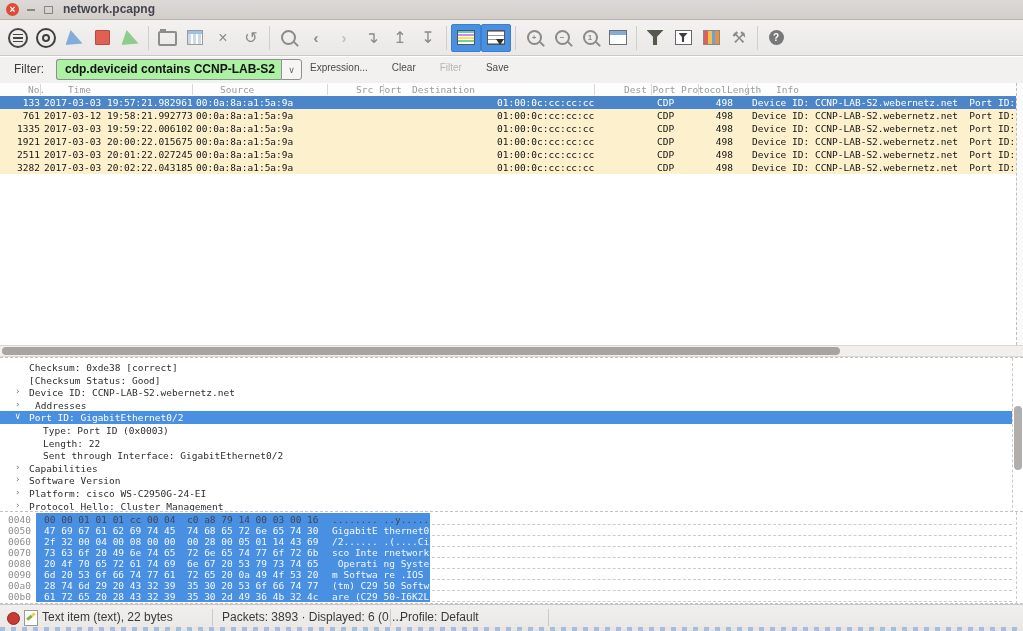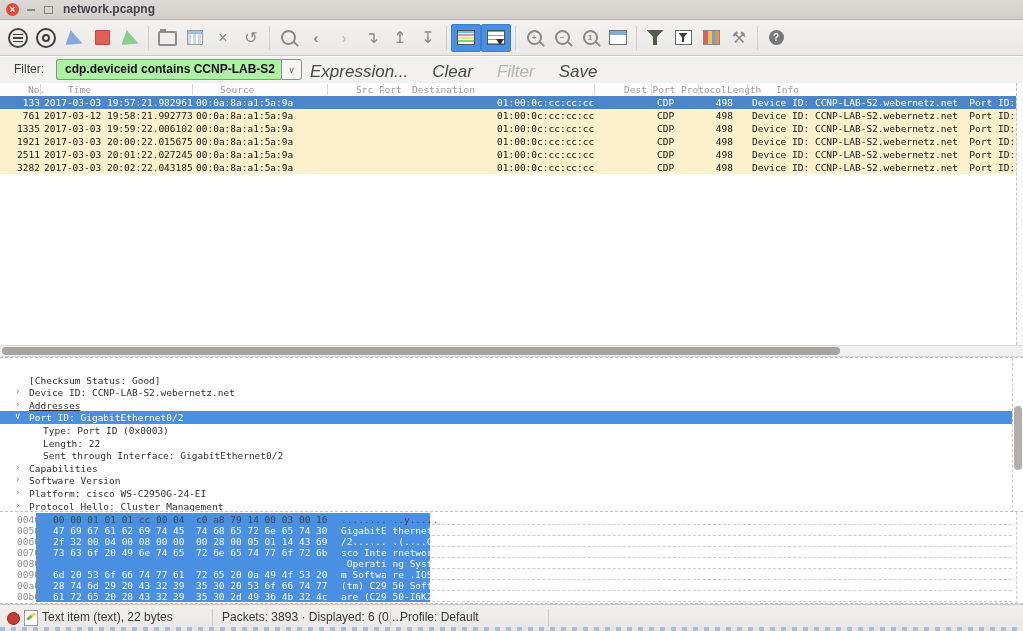--- a/index.html
+++ b/index.html
@@ -67,21 +67,21 @@
   
   .filterbar{position:absolute;left:0;top:57px;width:1023px;height:26px;background:#f2f1ef;}
   .flabel{position:absolute;left:14px;top:5px;font-size:12px;color:#3c3c3c;}
   .finput{position:absolute;left:56px;top:2px;width:216px;height:17px;background:var(--filter-green);
     border:1px solid #8f8f8f;border-right:none;border-radius:3px 0 0 3px;
     font-size:12px;font-weight:bold;color:#111;padding:2px 0 0 8px;}
   .fdrop{position:absolute;left:281px;top:2px;width:21px;height:21px;background:#f6f5f3;
     border:1px solid #8f8f8f;border-radius:0 3px 3px 0;box-sizing:border-box;
     display:flex;align-items:center;justify-content:center;font-size:9px;color:#666;}
   #fbuttons{position:absolute;left:310px;top:5px;display:flex;}
-  .fbtn{font-size:17px;color:#4a4a4a;margin-right:24px;white-space:nowrap;font-style:italic;}
+  .fbtn{font-size:10px;color:#4a4a4a;margin-right:24px;white-space:nowrap;}
   .fbtn.dim{color:#b6b6b6;}
 
   
   .plist{position:absolute;left:0;top:83px;width:1023px;height:262px;background:#fff;overflow:hidden;
     font-family:"DejaVu Sans Mono",monospace;font-size:9.5px;}
   .phead{position:absolute;left:0;top:0;width:1023px;height:13px;background:#fdfdfd;color:#9b9b9b;}
   .phead .hcol{position:absolute;top:1px;white-space:pre;margin-left:24px;}
   .phead .hsep{position:absolute;top:1px;width:1px;height:11px;background:#d9d9d9;}
   .prow{position:absolute;left:0;width:1016px;height:13px;color:#141414;}
   .prow.cream{background:var(--cdp-row-cream);}
@@ -114,21 +114,21 @@
   .dtext{position:absolute;top:1px;white-space:pre;}
   .vthumb{position:absolute;left:1014px;top:406px;width:8px;height:64px;background:#b1aeab;border-radius:4px;}
 
   
   .hexpane{position:absolute;left:0;top:512px;width:1023px;height:92px;background:#fff;
     border-bottom:1px dashed #c2c2c2;box-sizing:border-box;
     font-family:"DejaVu Sans Mono",monospace;font-size:9.5px;overflow:hidden;}
   .hexbg{position:absolute;top:1px;height:89px;background:var(--selection-blue);}
   .hexbg.hx{left:36px;width:294px;}
   .hexbg.as{left:324px;width:106px;}
-  .hrow{position:absolute;left:13px;width:940px;height:11px;}
+  .hrow{position:absolute;left:4px;width:940px;height:11px;}
   .hoff{position:absolute;left:4px;top:0;color:#8d8d8d;}
   .hhex{position:absolute;left:40px;top:0;color:#f4f8ff;white-space:pre;}
   .hascii{position:absolute;left:328px;top:0;color:#f4f8ff;white-space:pre;}
   .hrow.dim .hhex,.hrow.dim .hascii{color:#3d4document;}
   .hrow.dim .hhex,.hrow.dim .hascii{color:#3d4654;}
   .hline{position:absolute;left:432px;width:580px;height:1px;border-top:1px dashed #cccccc;}
   .hex-rightline{position:absolute;left:1016px;top:0;height:92px;border-left:1px dashed #c9c9c9;}
 
   
   .statusbar{position:absolute;left:0;top:604px;width:1023px;height:27px;
@@ -344,30 +344,33 @@
       </div>
     <div class="plist-right"></div>
   </div>
 
   <div class="hscroll">
     <div class="hthumb"></div>
   </div>
 
   <div class="details" id="details">
     <div class="details-rightline"></div>
+  <div class="drow" style="top: 3px;">
+        <span class="dtext" style="left: 29px;">Checksum: 0xde38 [correct]</span>
+      </div>
       <div class="drow" style="top: 15.6px;">
         <span class="dtext" style="left: 29px;">[Checksum Status: Good]</span>
       </div>
       <div class="drow" style="top: 28.2px;">
         <span class="dexp">›</span>
         <span class="dtext" style="left: 29px;">Device ID: CCNP-LAB-S2.webernetz.net</span>
       </div>
       <div class="drow" style="top: 40.8px;">
         <span class="dexp">›</span>
-        <span class="dtext" style="left: 29px; text-decoration: underline;">Addresses</span>
+        <span class="dtext" style="left: 35px;">Addresses</span>
       </div>
       <div class="drow sel" style="top: 53.4px;">
         <span class="dexp">∨</span>
         <span class="dtext" style="left: 29px;">Port ID: GigabitEthernet0/2</span>
       </div>
       <div class="drow" style="top: 66px;">
         <span class="dtext" style="left: 43px;">Type: Port ID (0x0003)</span>
       </div>
       <div class="drow" style="top: 78.6px;">
         <span class="dtext" style="left: 43px;">Length: 22</span>
@@ -417,20 +420,21 @@
       </div>
       <div class="hline" style="top: 34px;"></div>
       <div class="hrow" style="top: 35px;">
         <span class="hoff">0070</span>
         <span class="hhex">73 63 6f 20 49 6e 74 65  72 6e 65 74 77 6f 72 6b</span>
         <span class="hascii">sco Inte rnetwork</span>
       </div>
       <div class="hline" style="top: 45px;"></div>
       <div class="hrow" style="top: 46px;">
         <span class="hoff">0080</span>
+        <span class="hhex">20 4f 70 65 72 61 74 69  6e 67 20 53 79 73 74 65</span>
         <span class="hascii"> Operati ng Syste</span>
       </div>
       <div class="hline" style="top: 56px;"></div>
       <div class="hrow" style="top: 57px;">
         <span class="hoff">0090</span>
         <span class="hhex">6d 20 53 6f 66 74 77 61  72 65 20 0a 49 4f 53 20</span>
         <span class="hascii">m Softwa re .IOS </span>
       </div>
       <div class="hline" style="top: 67px;"></div>
       <div class="hrow" style="top: 68px;">

